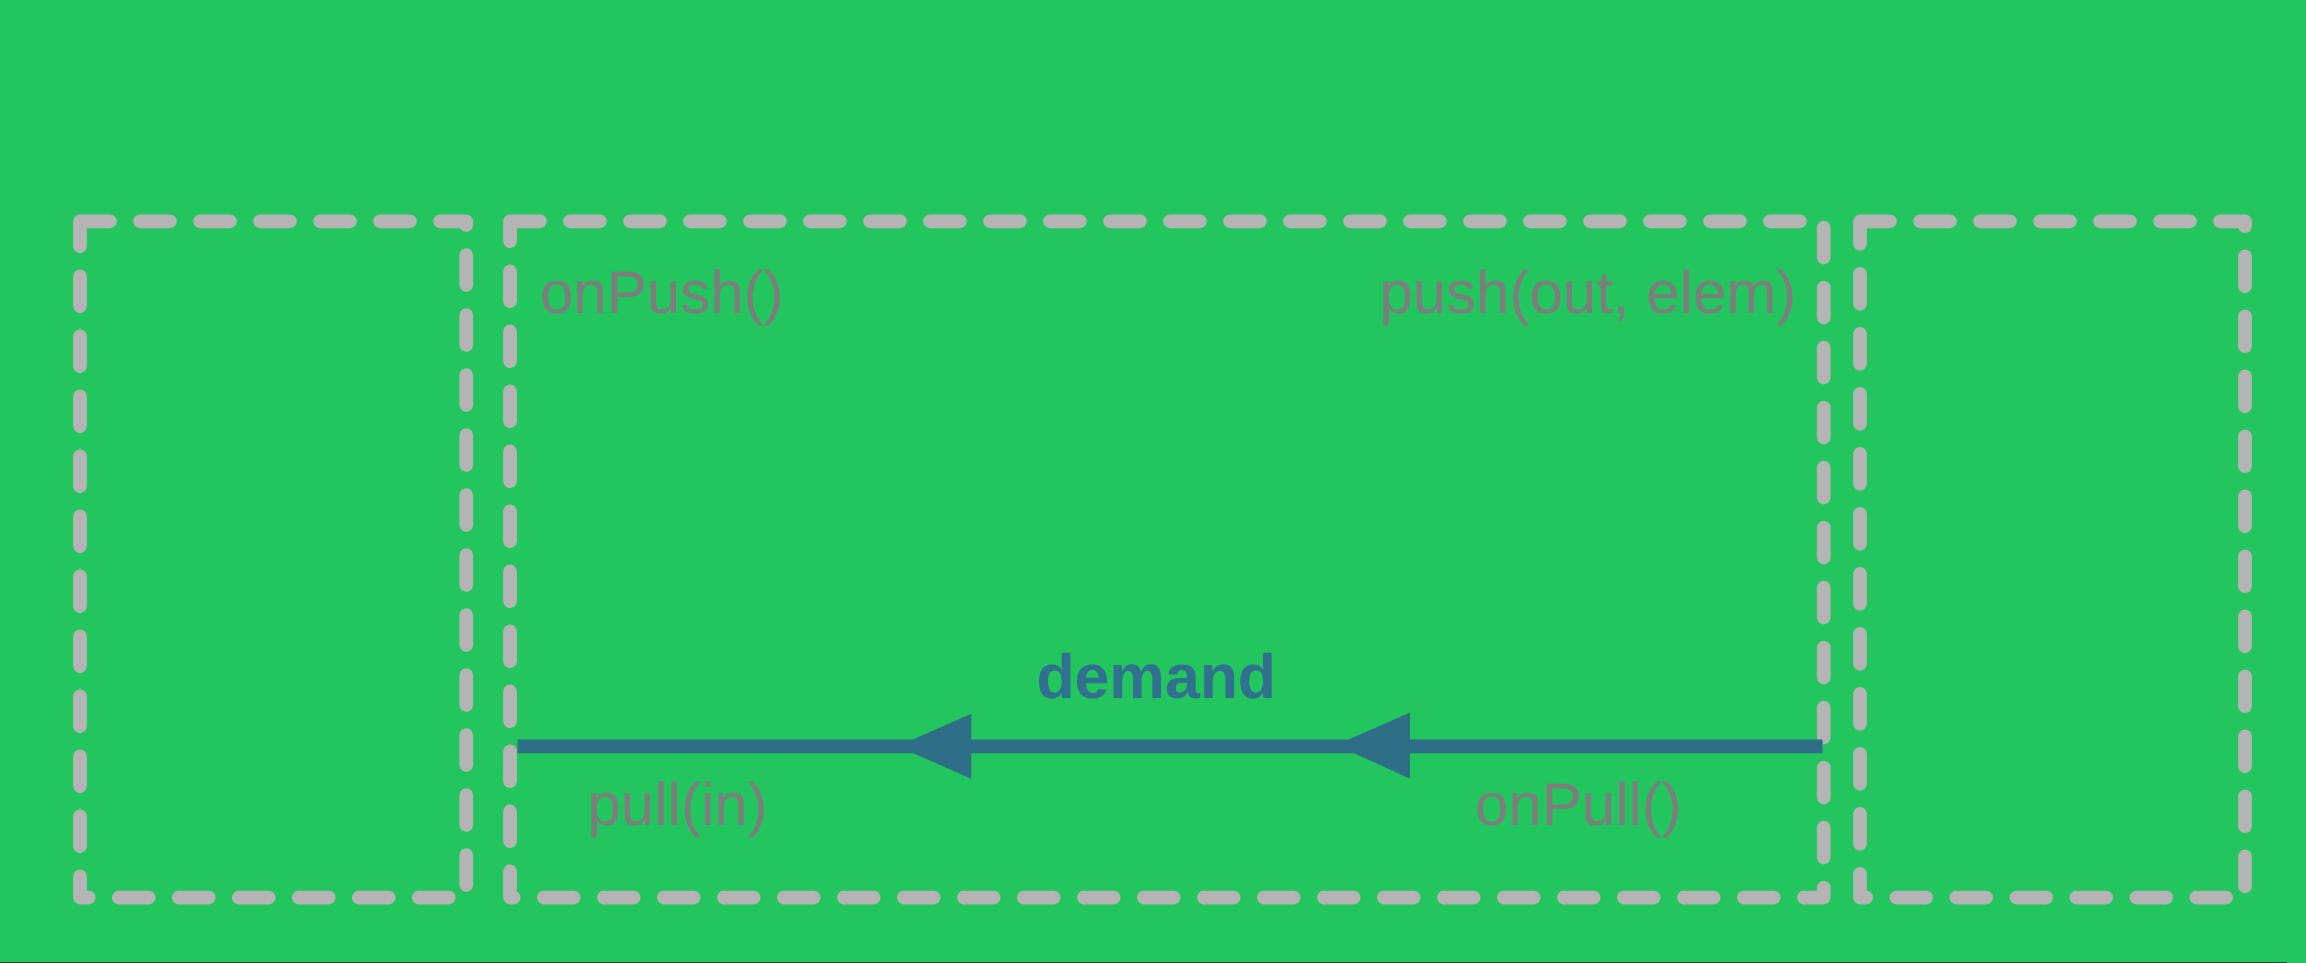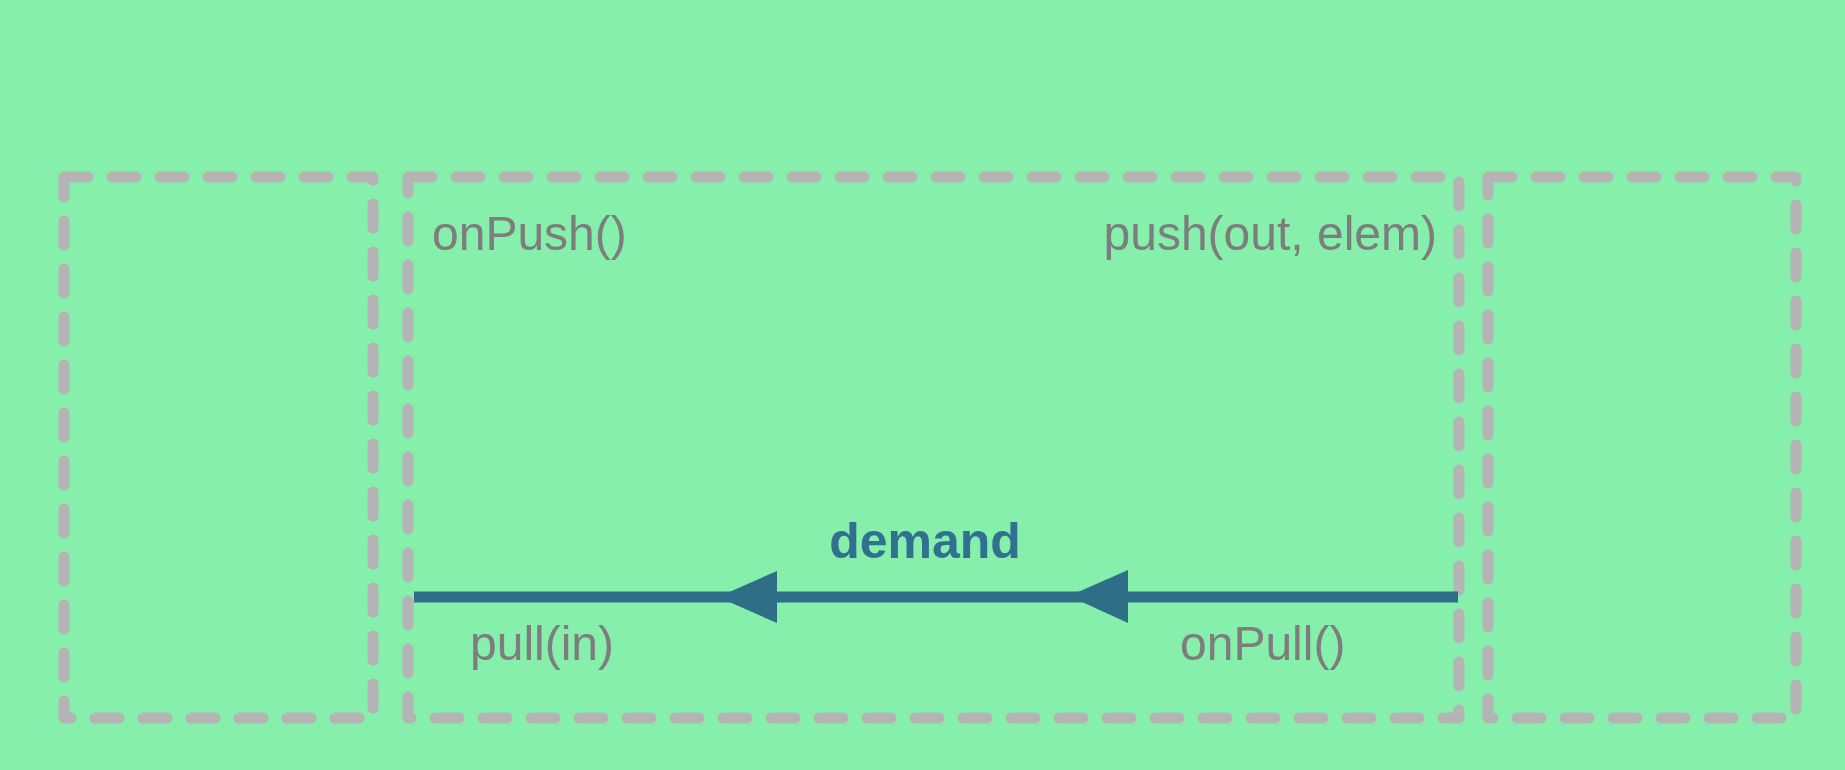--- a/index.html
+++ b/index.html
@@ -7,21 +7,21 @@
     padding: 0;
     background: #000000;
     width: 1845px;
     height: 770px;
     overflow: hidden;
   }
   .canvas-wrap {
     position: relative;
     width: 1845px;
     height: 770px;
-    background: #86efac;
+    background: #22c55e;
   }
   svg {
     display: block;
   }
   .dashed-box {
     fill: none;
     stroke-width: 11;
     stroke-dasharray: 24 24;
     stroke-linecap: round;
     stroke-linejoin: round;

